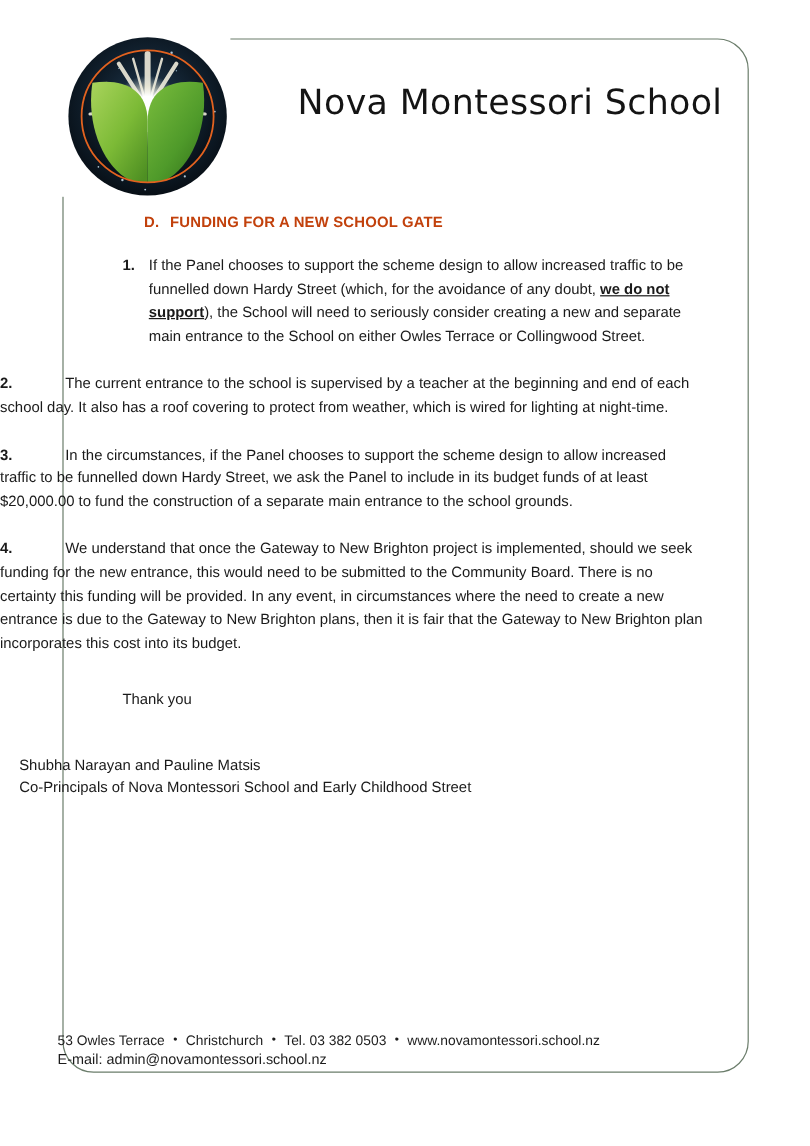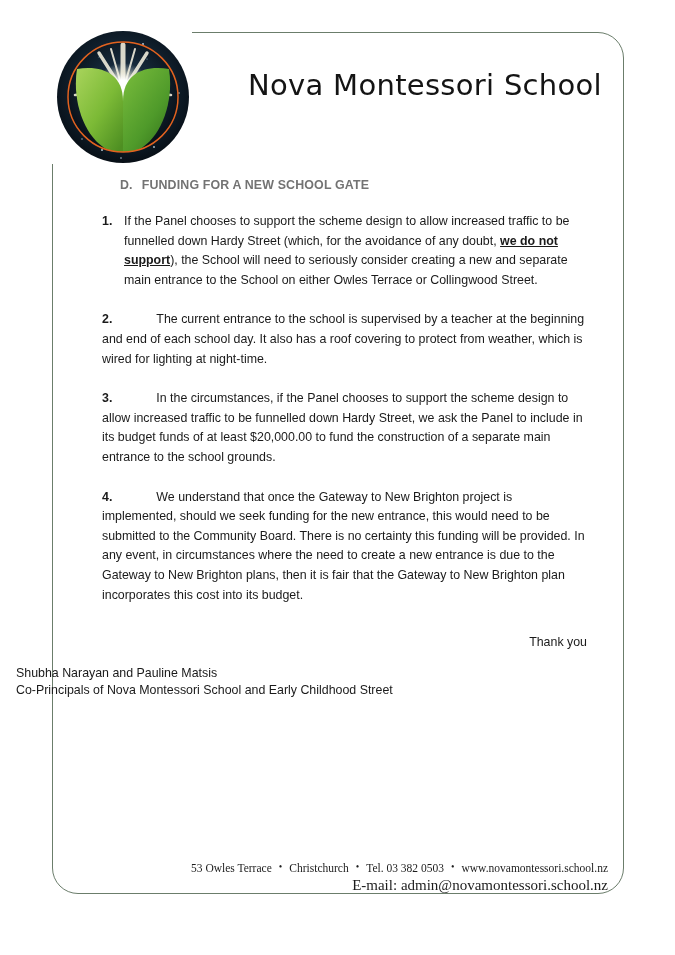--- a/index.html
+++ b/index.html
@@ -74,42 +74,41 @@
     top: 178px;
     width: 675px;
     z-index: 1;
   }
   .section-heading {
     margin: 0 0 20px 0;
     padding-left: 120px;
     font-size: 12.4px;
     font-weight: bold;
     letter-spacing: 0.15px;
-    color: #737373;
+    color: #c2410c;
   }
   .section-heading .sh-letter { margin-right: 9px; }
 
   .num-item {
     position: relative;
     margin: 0 0 20px 0;
     padding-left: 124px;
     padding-right: 92px;
     font-size: 12.4px;
     line-height: 1.58;
     text-align: left;
   }
   .num-item .marker {
     position: absolute;
     left: 102px;
     top: 0;
     font-weight: bold;
   }
   .para {
     margin: 12px 0 20px 0;
-    padding-left: 102px;
     padding-right: 88px;
     font-size: 12.4px;
     line-height: 1.58;
   }
   .para .marker {
     font-weight: bold;
   }
   .para .tabgap {
     display: inline-block;
     width: 44px;
@@ -119,44 +118,44 @@
     text-decoration: underline;
   }
 
   .closing {
     margin: 0;
     padding-left: 102px;
     padding-right: 88px;
     font-size: 12.4px;
     line-height: 1.58;
   }
-  #thank-you { margin-top: 28px; text-align: right; }
+  #thank-you { margin-top: 28px; }
   #yours-sincerely { margin-top: 18px; }
-  #signature-block { margin-top: 12px; line-height: 1.42; padding-left: 16px; }
+  #signature-block { margin-top: 36px; line-height: 1.42; padding-left: 16px; }
 
   
   #footer {
     position: absolute;
-    left: 36px;
+    left: 48px;
     top: 860px;
     width: 572px;
-    text-align: right;
-    font-family: Liberation Serif, serif;
+    text-align: left;
+    font-family: Liberation Sans, sans-serif;
     font-size: 11.5px;
     color: #1c1c1c;
     z-index: 3;
     line-height: 1.32;
   }
   #footer-line-1 .sep {
     display: inline-block;
     padding: 0 7px;
     font-size: 10px;
     vertical-align: 2px;
   }
-  #footer-line-2 { font-size: 15px; }
+  #footer-line-2 { font-size: 12px; }
 </style>
 </head>
 <body>
 
 <div id="page-frame"></div>
 <div id="frame-notch"></div>
 
 <div id="letterhead">
 
   <div id="logo-mark">

